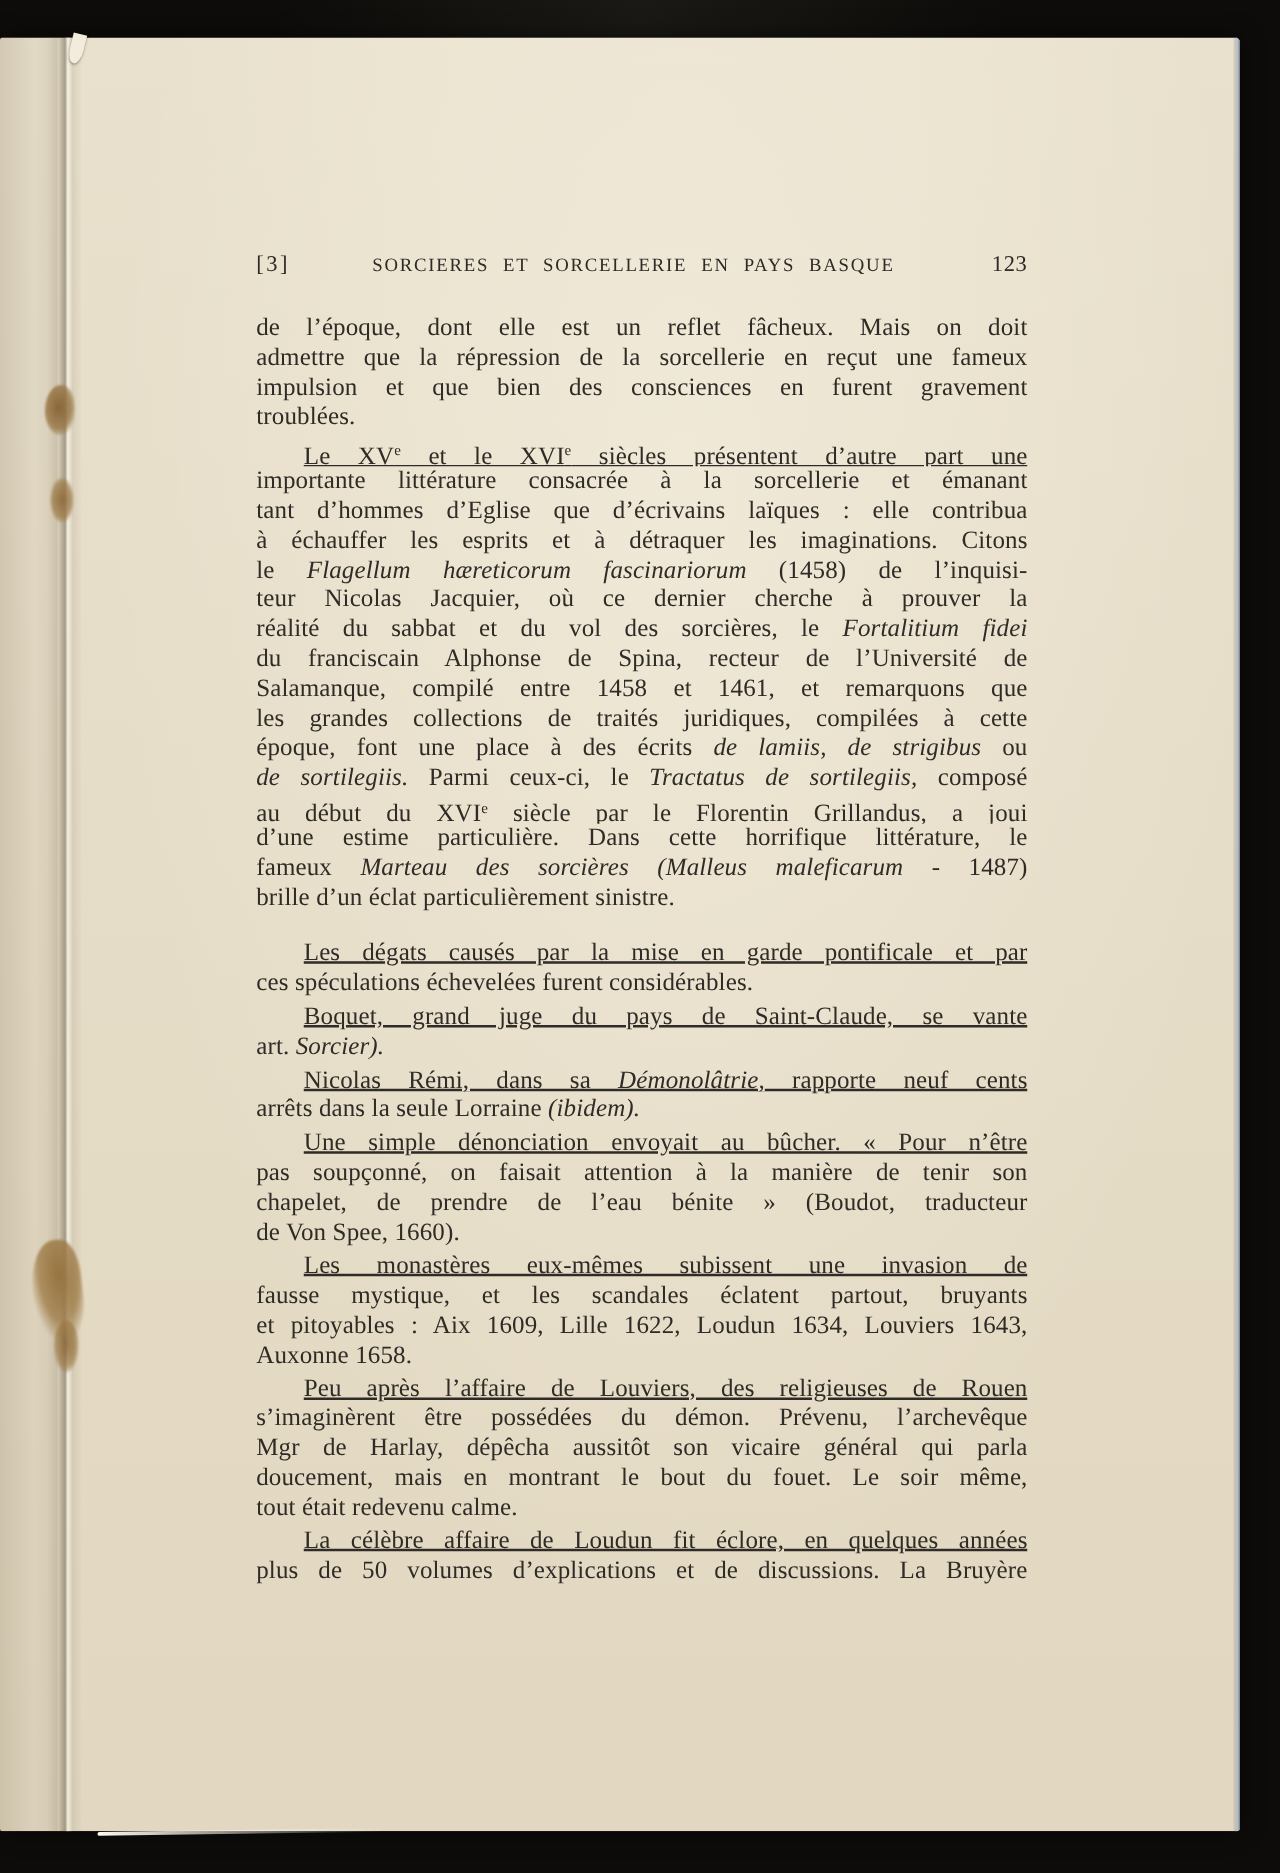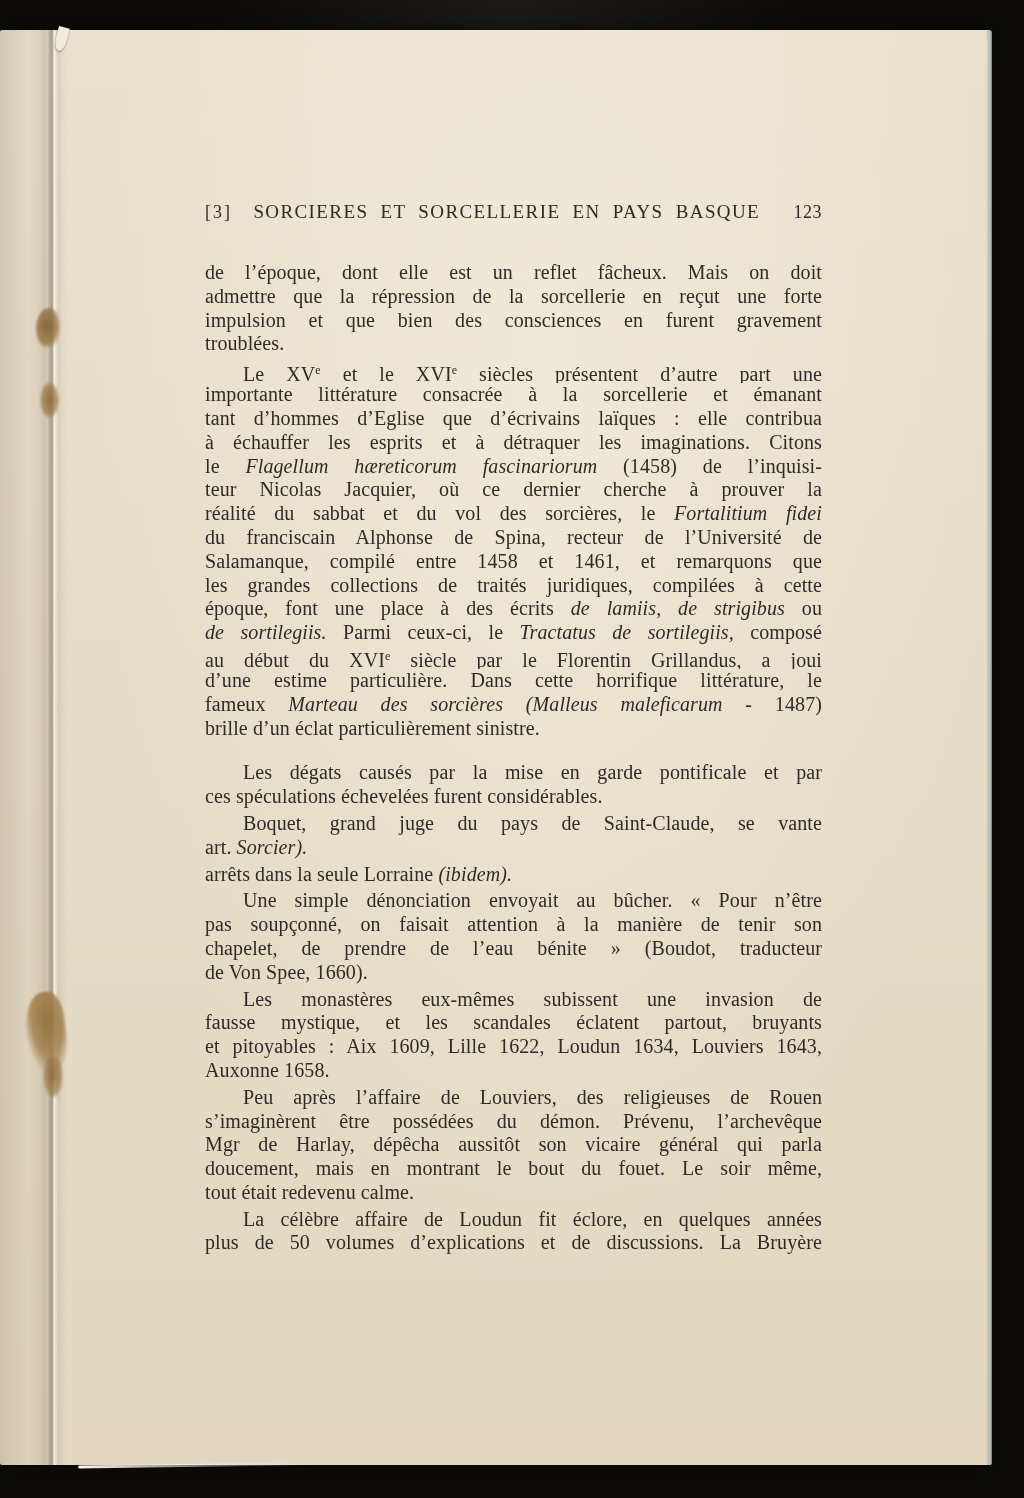--- a/index.html
+++ b/index.html
@@ -69,41 +69,41 @@
   .stain-4 { left: 43px; top: 1026px; width: 20px; height: 42px; border-radius: 50%;
     background: radial-gradient(ellipse at 50% 45%, rgba(138,102,54,0.88) 0%, rgba(156,122,70,0.7) 55%, rgba(170,140,90,0) 78%); }
 
   .header {
     position: absolute;
     left: 205px; top: 171px; width: 617px;
     display: flex; justify-content: space-between; align-items: baseline;
     color: #2e2a25;
   }
   .header .bracket { font-size: 18px; letter-spacing: 2px; }
-  .header .title   { font-size: 19px; letter-spacing: 1.4px; word-spacing: 6px; }
+  .header .title   { font-size: 15px; letter-spacing: 1.4px; word-spacing: 6px; }
   .header .pageno  { font-size: 18px; letter-spacing: 0.5px; margin-left: 12px; }
 
   .textcol {
     position: absolute;
-    left: 205px; top: 231px; width: 617px;
+    left: 205px; top: 221px; width: 617px;
     font-size: 20px;
     line-height: 23.8px;
     color: #2f2b26;
     letter-spacing: 0.1px;
   }
   .para { margin: 0 0 3px 0; }
   .para.sect-gap { margin-top: 21px; }
   .line {
     text-align: justify;
     text-align-last: justify;
     max-height: 24px;
     overflow: hidden;
   }
   .line.flush { text-align-last: left; }
-  .line.indent { text-indent: 38px; }
+  .line.indent { text-indent: 38px; text-decoration: underline; }
   .it { font-style: italic; }
   .sup { font-size: 12px; vertical-align: 7px; }
 </style>
 </head>
 <body>
 
 <div id="scan">
   <div class="page">
     <div class="gutter"></div>
     <div class="fold"></div>
@@ -117,21 +117,21 @@
 
     <div class="header">
       <span class="bracket">[3]</span>
       <span class="title">SORCIERES ET SORCELLERIE EN PAYS BASQUE</span>
       <span class="pageno">123</span>
     </div>
 
     <div class="textcol" id="text-block">
         <div class="para">
           <div class="line"><span>de l’époque, dont elle est un reflet fâcheux. Mais on doit</span></div>
-          <div class="line"><span>admettre que la répression de la sorcellerie en reçut une forte</span></div>
+          <div class="line"><span>admettre que la répression de la sorcellerie en reçut une fameux</span></div>
           <div class="line"><span>impulsion et que bien des consciences en furent gravement</span></div>
           <div class="line flush"><span>troublées.</span></div>
         </div>
         <div class="para">
           <div class="line indent"><span>Le XV</span><span class="sup">e</span><span> et le XVI</span><span class="sup">e</span><span> siècles présentent d’autre part une</span></div>
           <div class="line"><span>importante littérature consacrée à la sorcellerie et émanant</span></div>
           <div class="line"><span>tant d’hommes d’Eglise que d’écrivains laïques : elle contribua</span></div>
           <div class="line"><span>à échauffer les esprits et à détraquer les imaginations. Citons</span></div>
           <div class="line"><span>le </span><span class="it">Flagellum hæreticorum fascinariorum</span><span> (1458) de l’inquisi-</span></div>
           <div class="line"><span>teur Nicolas Jacquier, où ce dernier cherche à prouver la</span></div>
@@ -148,20 +148,21 @@
         </div>
         <div class="para sect-gap">
           <div class="line indent"><span>Les dégats causés par la mise en garde pontificale et par</span></div>
           <div class="line flush"><span>ces spéculations échevelées furent considérables.</span></div>
         </div>
         <div class="para">
           <div class="line indent"><span>Boquet, grand juge du pays de Saint-Claude, se vante</span></div>
           <div class="line flush"><span>art. </span><span class="it">Sorcier).</span></div>
         </div>
         <div class="para">
+          <div class="line indent"><span>Nicolas Rémi, dans sa </span><span class="it">Démonolâtrie,</span><span> rapporte neuf cents</span></div>
           <div class="line flush"><span>arrêts dans la seule Lorraine </span><span class="it">(ibidem).</span></div>
         </div>
         <div class="para">
           <div class="line indent"><span>Une simple dénonciation envoyait au bûcher. « Pour n’être</span></div>
           <div class="line"><span>pas soupçonné, on faisait attention à la manière de tenir son</span></div>
           <div class="line"><span>chapelet, de prendre de l’eau bénite » (Boudot, traducteur</span></div>
           <div class="line flush"><span>de Von Spee, 1660).</span></div>
         </div>
         <div class="para">
           <div class="line indent"><span>Les monastères eux-mêmes subissent une invasion de</span></div>

